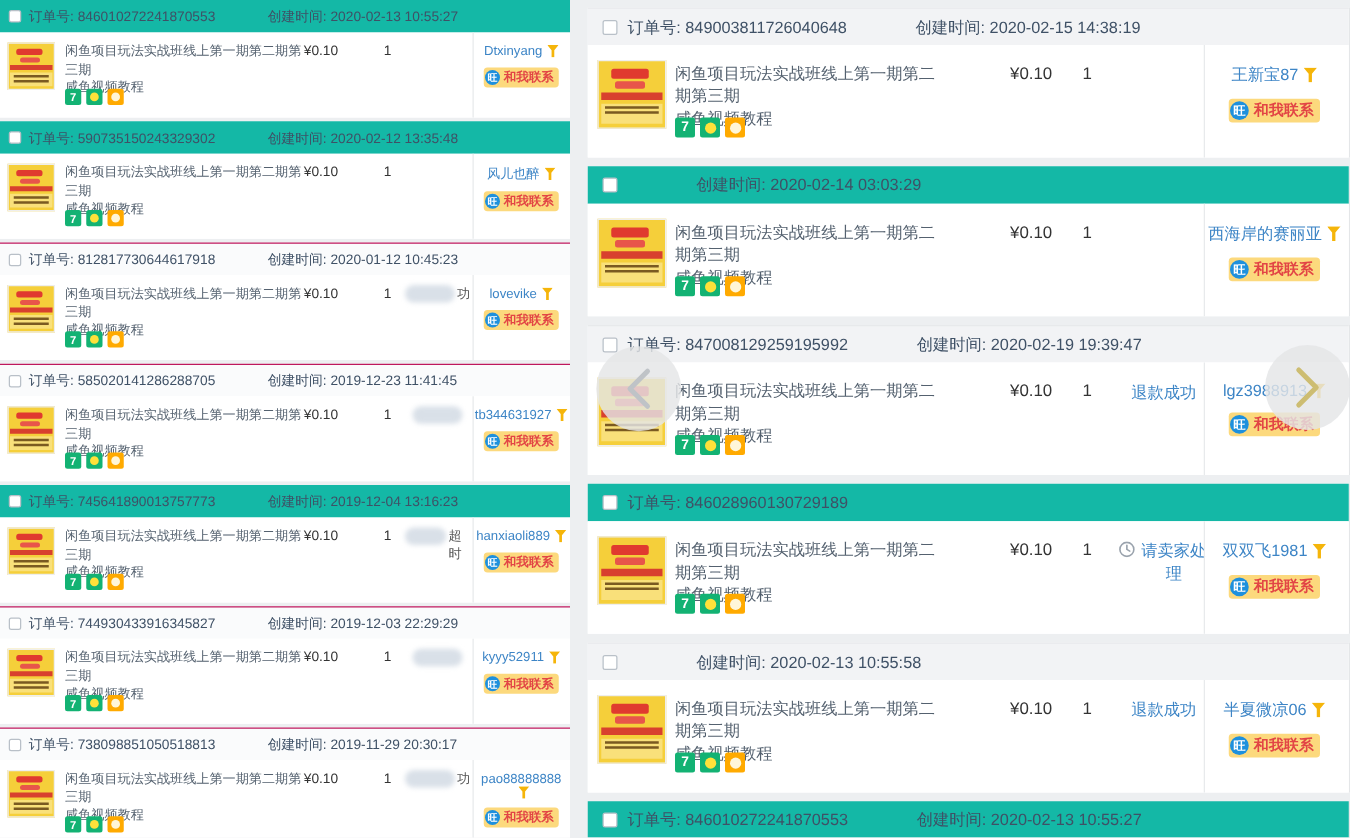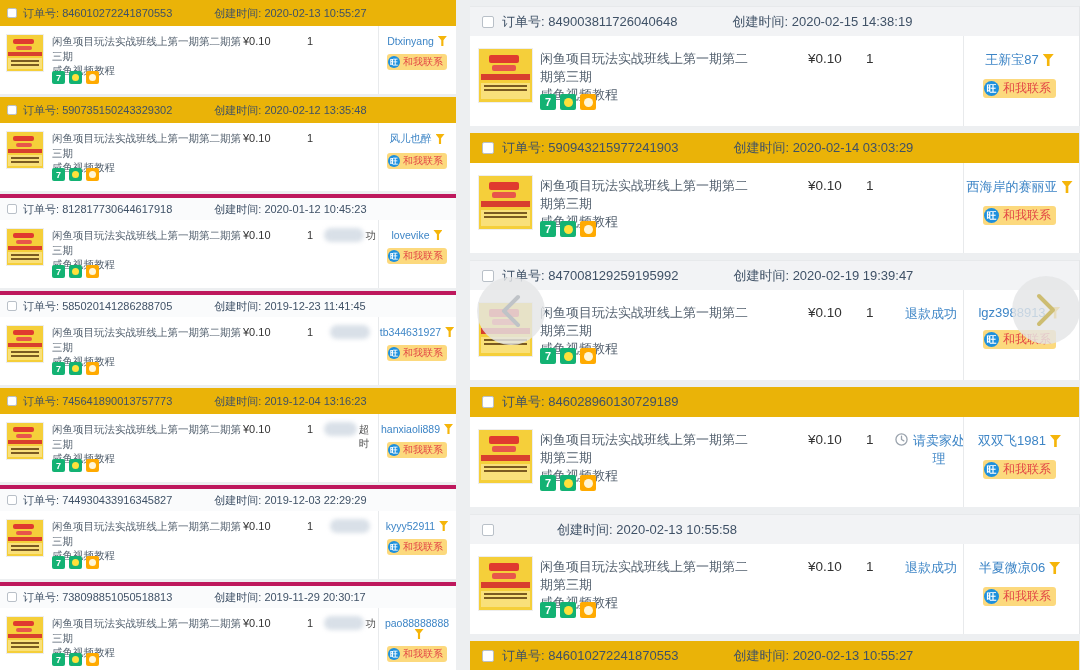--- a/index.html
+++ b/index.html
@@ -15,23 +15,23 @@
 
   .order-card { background:#fff; position:relative; }
   .panel-left  .order-card { margin-bottom:3px; }
   .panel-right .order-card { margin-bottom:7px; border-right:1px solid #e4e6e8; }
   .panel-right { padding-top:6px; }
 
   
   .o-header { display:flex; align-items:center; color:#3f5166; }
   .panel-left  .o-header { height:26px; font-size:11px; padding-left:7px; }
   .panel-right .o-header { height:30px; font-size:13px; padding-left:12px; }
-  .o-header.tint-blue { background:#eab308;align-items:center; }
+  .o-header.tint-blue { background:#14b8a6;align-items:center; }
   .o-header.tint-gray { background:#f2f3f5; border-top:1px solid #e7e9eb; }
-  .o-header.tint-white{ background:#fafbfc; border-top:4px solid #be185d; }
+  .o-header.tint-white{ background:#fafbfc; border-top:1px solid #be185d; }
   .chk { appearance:none; -webkit-appearance:none; border:1px solid #b9c0c8; background:#fff;
          border-radius:2px; flex:0 0 auto; }
   .panel-left  .chk { width:10px; height:10px; margin-right:6px; }
   .panel-right .chk { width:12px; height:12px; margin-right:8px; }
   .o-no { margin-right:0; }
   .o-created { }
   .panel-left  .o-created { margin-left:42px; }
   .panel-right .o-created { margin-left:55px; }
 
   
@@ -99,21 +99,21 @@
   .panel-right .funnel { width:11px; height:12px; }
 
   .contact-badge { display:inline-flex; align-items:center; background:#fcd97d;
                    border-radius:3px; cursor:pointer; }
   .panel-left  .contact-badge { margin-top:7px;  padding:1px 4px 1px 1px; }
   .panel-right .contact-badge { margin-top:10px; padding:1px 5px 1px 1px; }
   .ww-circle { border-radius:50%; background:#1e90dd; display:flex; align-items:center;
                justify-content:center; color:#fff; font-weight:bold; }
   .panel-left  .ww-circle { width:12px; height:12px; font-size:8px;  margin-right:3px; }
   .panel-right .ww-circle { width:15px; height:15px; font-size:10px; margin-right:4px; }
-  .contact-text { color:#e24545; font-weight:normal; }
+  .contact-text { color:#e24545; font-weight:bold; }
   .panel-left  .contact-text { font-size:10px; }
   .panel-right .contact-text { font-size:12px; }
 
   
   .car-arrow { position:absolute; width:68px; height:68px; border-radius:50%;
                background:rgba(228,229,231,0.82); display:flex; align-items:center;
                justify-content:center; z-index:6; cursor:pointer; }
   .car-left  { left:477px;  top:277px; }
   .car-right { left:1012px; top:276px; }
 </style>
@@ -557,24 +557,20 @@
           <span class="ww-circle">旺</span>
           <span class="contact-text contact-lbl">和我联系</span>
         </span>
       </div>
     </div>
   </div>
 
   <div class="order-card">
     <div class="o-header tint-blue">
       <input type="checkbox" class="chk" style="">
-      <span class="o-no">
-        <span class="lbl-order">订单号:</span>
-        <span class="order-no-val"> 590943215977241903</span>
-      </span>
       <span class="o-created">
         <span class="lbl-created">创建时间:</span>
         <span class="created-val"> 2020-02-14 03:03:29</span>
       </span>
     </div>
     <div class="o-body">
       <div class="thumb">
         <i class="t-red1"></i>
             <i class="t-red2"></i>
             <i class="t-band"></i>

